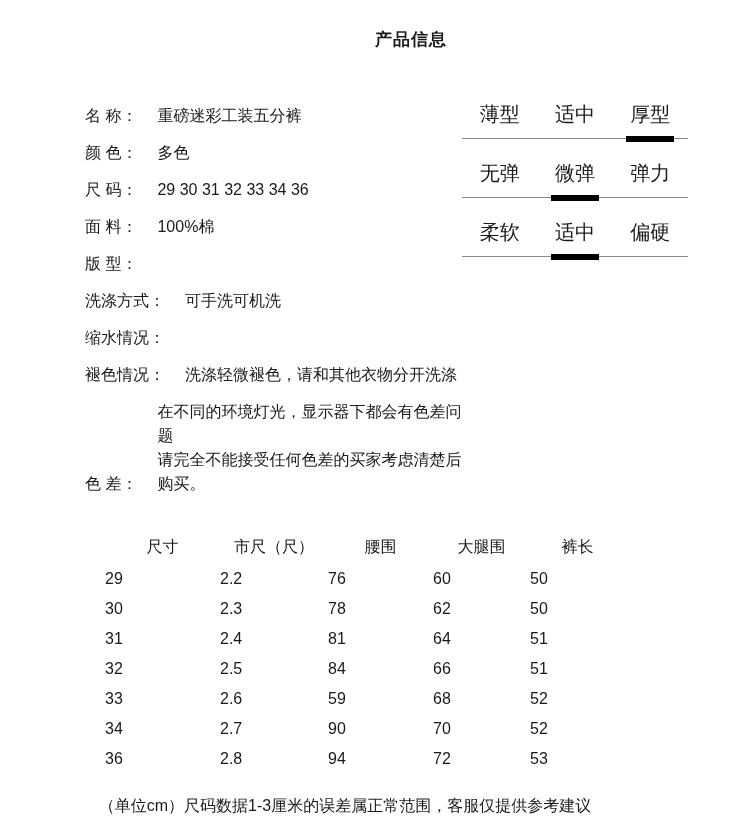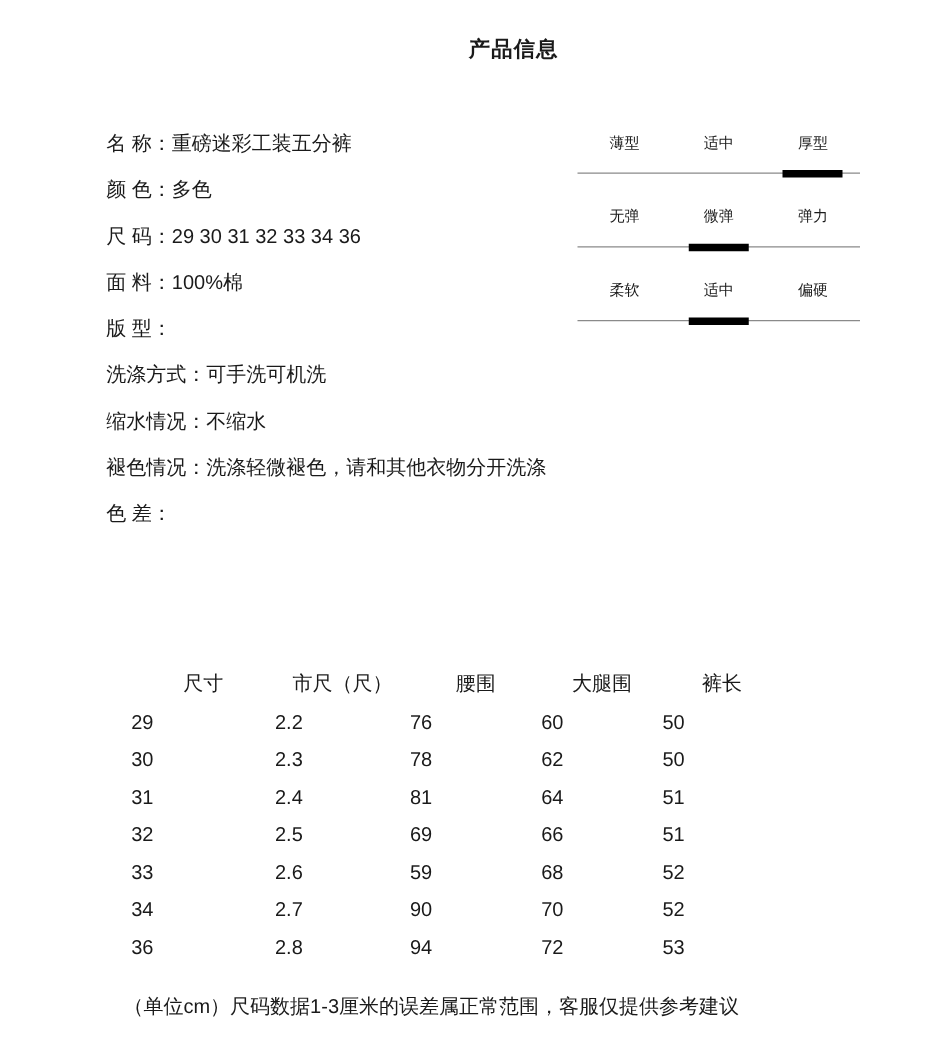--- a/index.html
+++ b/index.html
@@ -35,40 +35,40 @@
     width: 385px;
   }
   .attr-row {
     display: flex;
     align-items: flex-end;
     font-size: 16px;
     line-height: 24px;
     margin-bottom: 13px;
   }
   .attr-label { flex: 0 0 auto; white-space: nowrap; }
-  .attr-value { flex: 1 1 auto; }
+  .attr-value { flex: 1 1 auto; margin-left: 20px; }
   .attr-value .line { display: block; }
 
   
   .scales {
     position: absolute;
     left: 462px;
     top: 104px;
     width: 226px;
   }
   .scale { margin-bottom: 21px; }
   .scale-labels {
     display: flex;
     width: 100%;
     padding-bottom: 12px;
   }
   .scale-labels span {
     flex: 1 1 0;
     text-align: center;
-    font-size: 12px;
+    font-size: 20px;
     line-height: 20px;
   }
   .scale-track {
     position: relative;
     width: 100%;
     height: 6px;
   }
   .scale-track::before {
     content: "";
     position: absolute;
@@ -145,28 +145,31 @@
     </div>
     <div class="attr-row">
       <span class="attr-label">版 型：</span>
     </div>
     <div class="attr-row">
       <span class="attr-label">洗涤方式：</span>
       <span class="attr-value">可手洗可机洗</span>
     </div>
     <div class="attr-row">
       <span class="attr-label">缩水情况：</span>
-      <span class="attr-value">不缩水</span>
     </div>
     <div class="attr-row">
       <span class="attr-label">褪色情况：</span>
       <span class="attr-value">洗涤轻微褪色，请和其他衣物分开洗涤</span>
     </div>
     <div class="attr-row">
       <span class="attr-label">色 差：</span>
+      <span class="attr-value">
+        <span class="line">在不同的环境灯光，显示器下都会有色差问题</span>
+        <span class="line">请完全不能接受任何色差的买家考虑清楚后购买。</span>
+      </span>
     </div>
   </div>
 
   <div class="scales">
     <div class="scale">
       <div class="scale-labels">
         <span>薄型</span>
         <span>适中</span>
         <span>厚型</span>
       </div>
@@ -232,21 +235,21 @@
       <tr>
         <td>31</td>
         <td>2.4</td>
         <td>81</td>
         <td>64</td>
         <td>51</td>
       </tr>
       <tr>
         <td>32</td>
         <td>2.5</td>
-        <td>69</td>
+        <td>84</td>
         <td>66</td>
         <td>51</td>
       </tr>
       <tr>
         <td>33</td>
         <td>2.6</td>
         <td>59</td>
         <td>68</td>
         <td>52</td>
       </tr>

